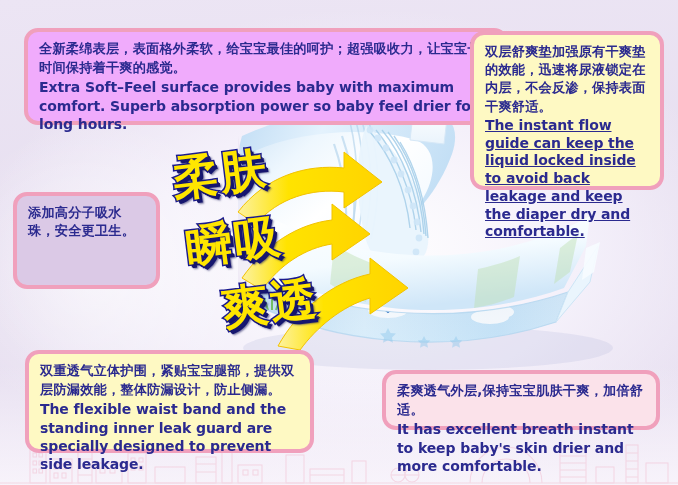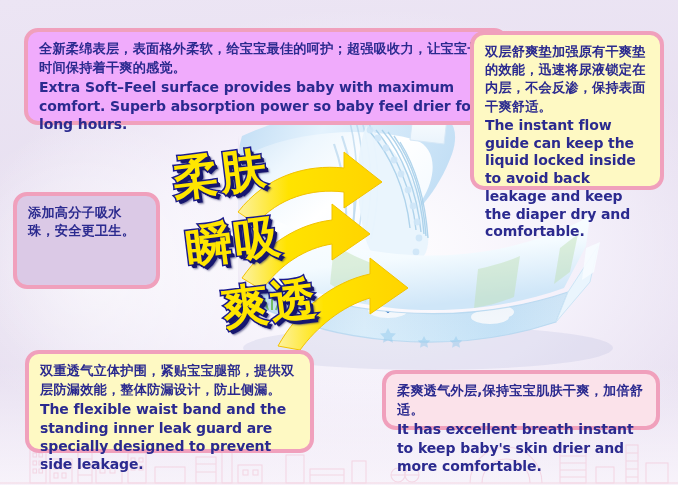--- a/index.html
+++ b/index.html
@@ -128,21 +128,21 @@
     width: 289px; height: 103px;
     background: #fef9c3;
   }
   #box-bottom-right {
     left: 382px; top: 370px;
     width: 278px; height: 60px;
     background: #fbe2ea;
   }
   #box-mid-left .cn, #box-mid-left .en { line-height: 1.34; }
   #box-top-right .cn { line-height: 1.38; }
-  #box-top-right .en { line-height: 1.27; }
+  #box-top-right .en { line-height: 1.27; text-decoration: underline; }
 </style>
 </head>
 <body>
 
 <div id="poster">
 
   <div class="bg-base"></div>
   <div class="bg-glow-left"></div>
   <div class="bg-glow-bottom"></div>
 

